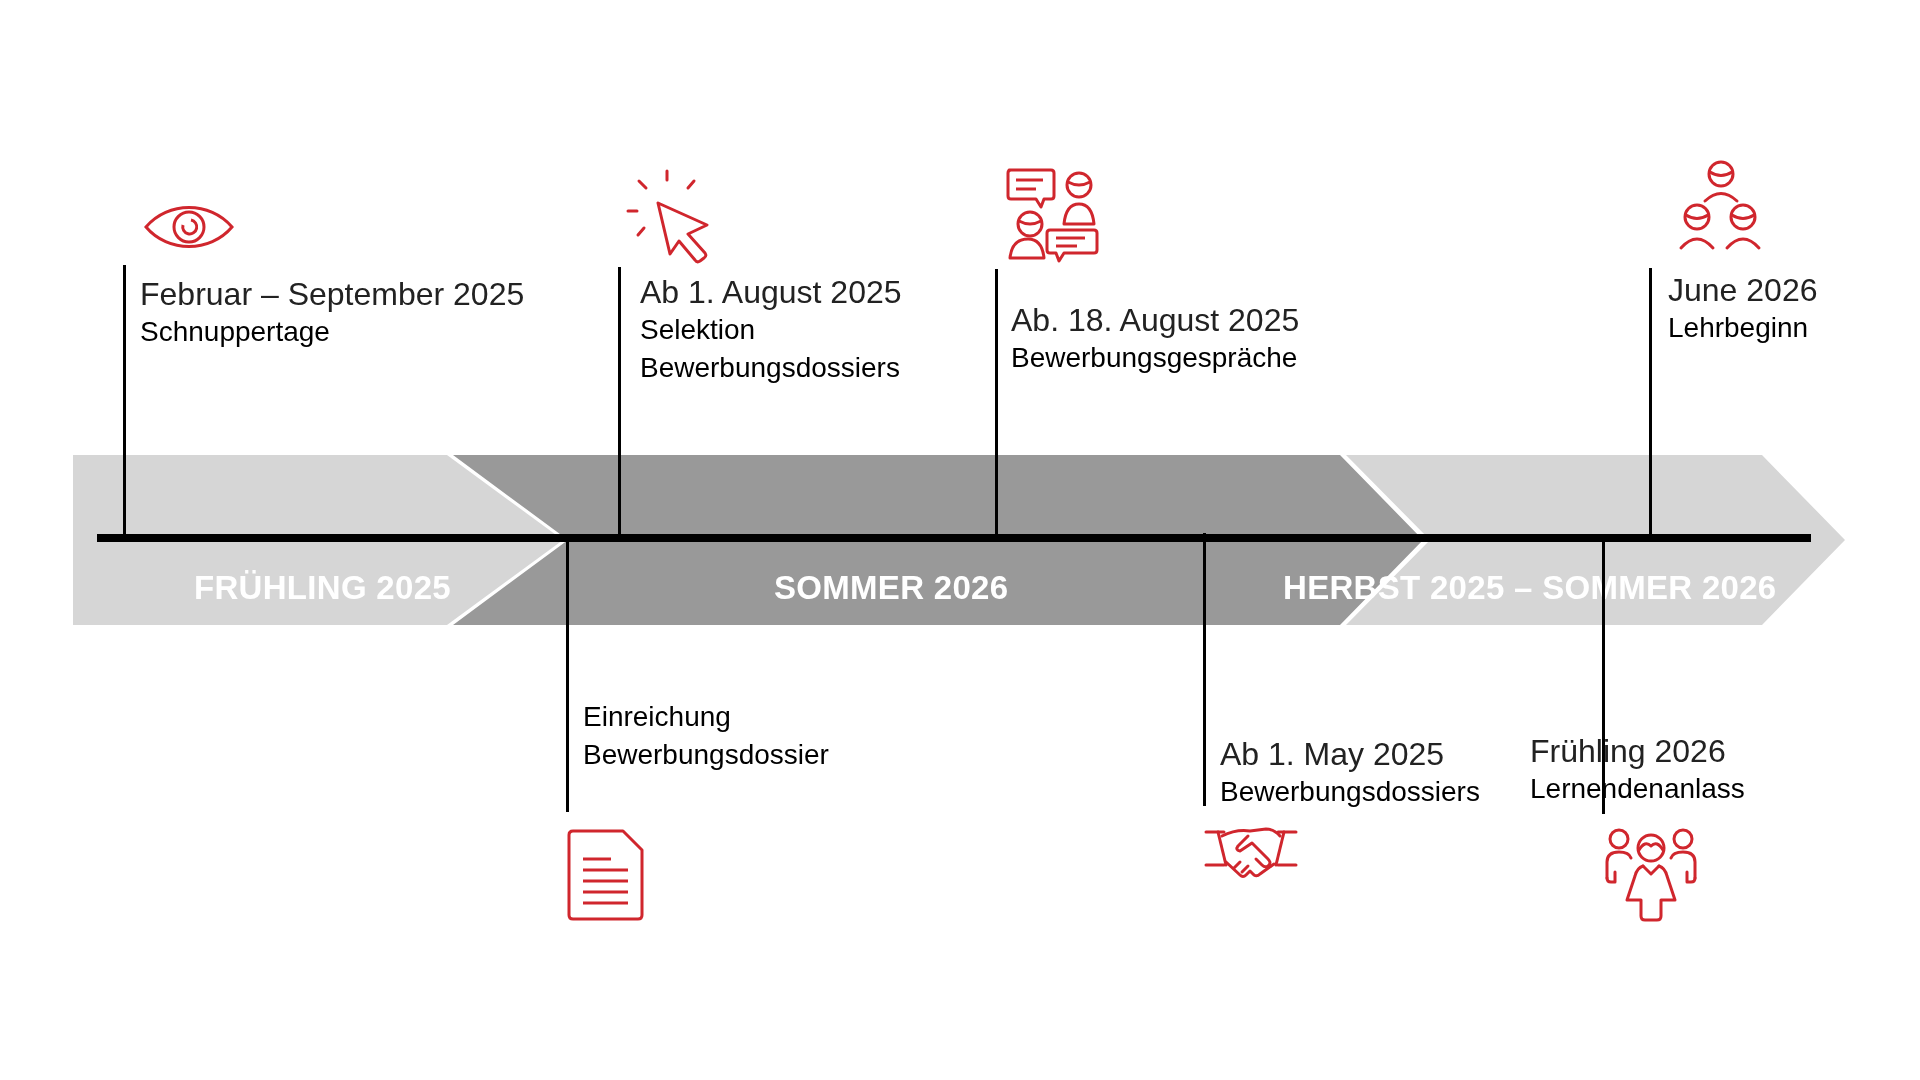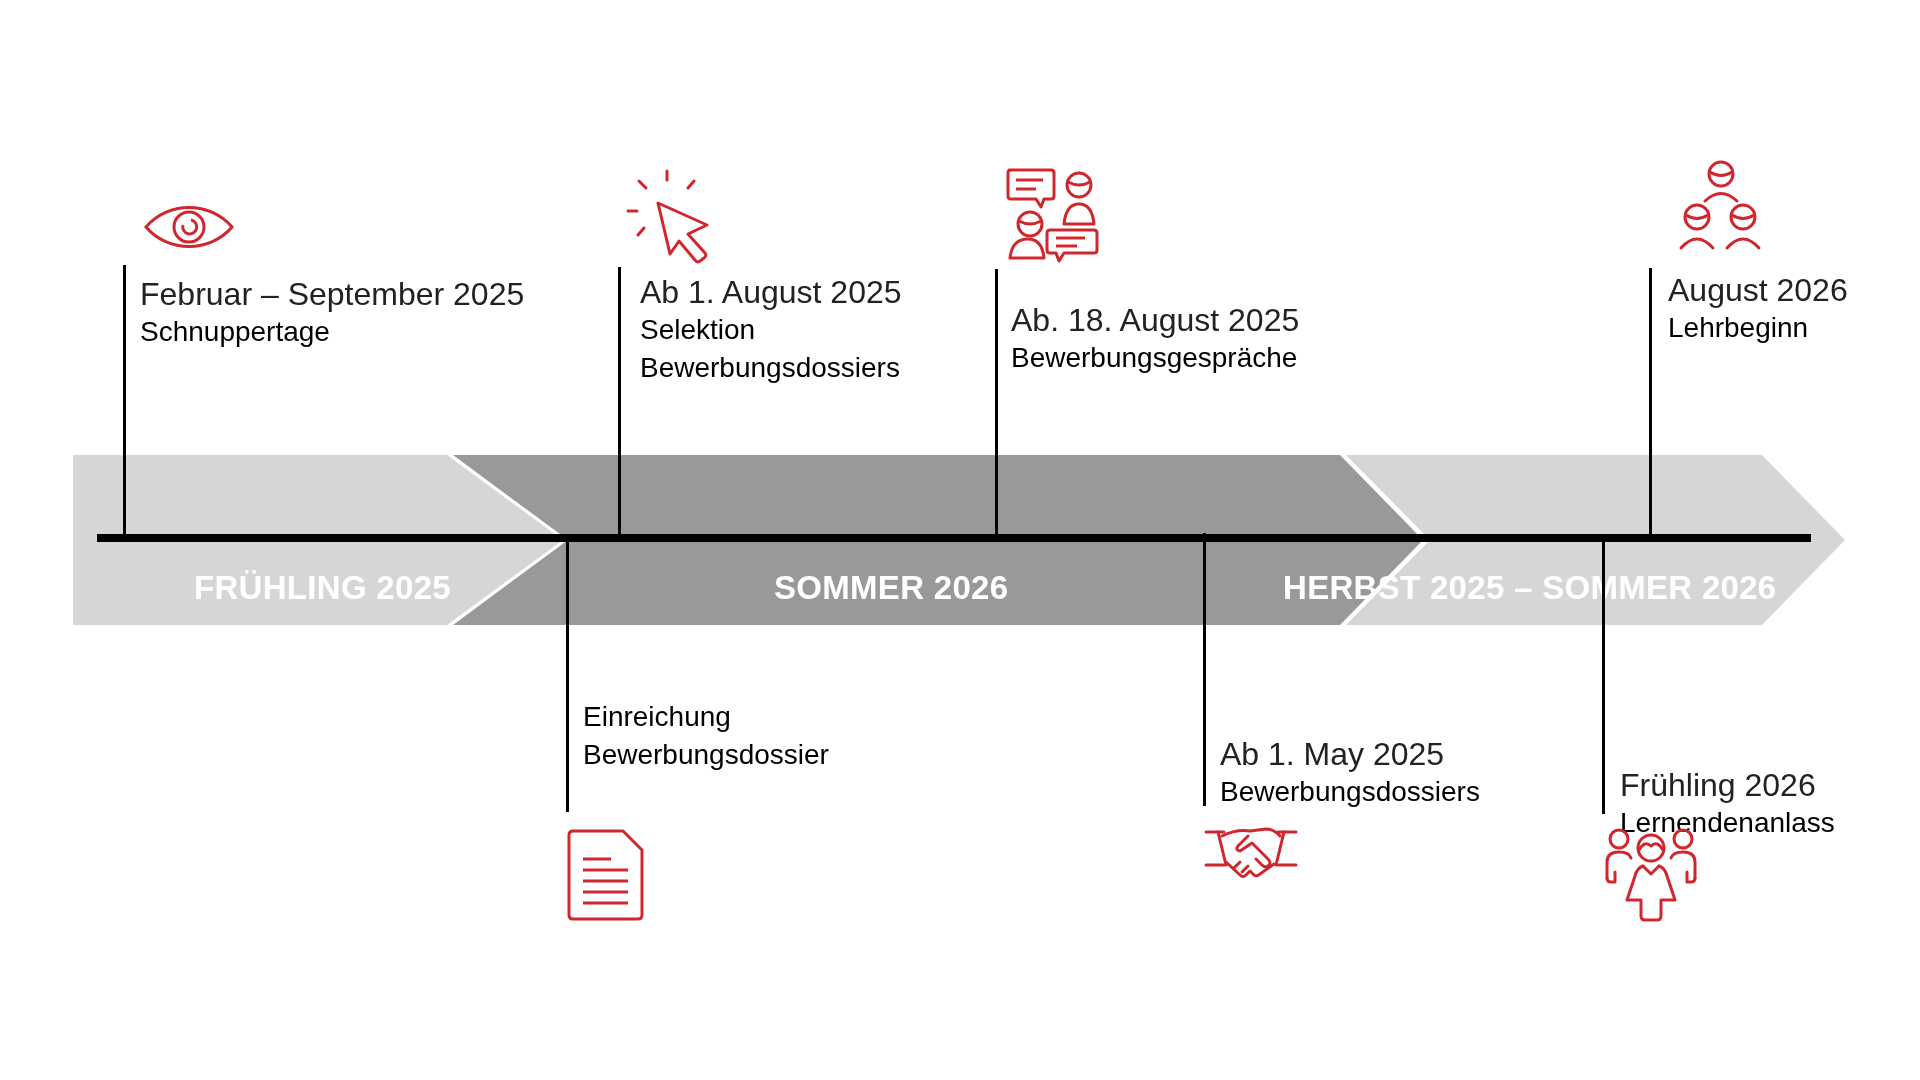--- a/index.html
+++ b/index.html
@@ -99,21 +99,21 @@
       <path d="M29,43 Q45,28 61,43"></path>
       <circle cx="21" cy="59" r="12"></circle>
       <path d="M10,57 Q21,64 32,57"></path>
       <path d="M5,90 Q21,72 37,90"></path>
       <circle cx="67" cy="59" r="12"></circle>
       <path d="M56,57 Q67,64 78,57"></path>
       <path d="M51,90 Q67,72 83,90"></path>
     </svg>
   </div>
   <div class="event-text" style="left:1668px; top:272px;">
-    <div class="event-date">August 2026</div>
+    <div class="event-date">June 2026</div>
     <div class="event-title">Lehrbeginn</div>
   </div>
 
   <div class="event-text" style="left:583px; top:698px;">
     <div class="event-title">Einreichung</div>
     <div class="event-title">Bewerbungsdossier</div>
   </div>
   <div class="icon" style="left:567px; top:828px;">
     <svg width="78" height="94" viewBox="0 0 78 94" fill="none" stroke="#d0262d" stroke-width="3" stroke-linejoin="round">
       <path d="M6,3 H56 L75,22 V87 Q75,91 71,91 H6 Q2,91 2,87 V7 Q2,3 6,3 Z"></path>
@@ -138,21 +138,21 @@
       <line x1="74" y1="41" x2="92" y2="41"></line>
       <line x1="80" y1="8" x2="72" y2="41"></line>
       <path d="M18,12 Q32,5 46,7 L62,5 Q70,5 76,12"></path>
       <path d="M22,38 L36,51 Q39,54 42,51 L46,47 L50,51 Q53,53 56,50 L70,40"></path>
       <path d="M44,12 L34,22 Q31,26 36,27 L48,19 L64,35 Q68,39 64,42 Q61,44 58,41 L52,35"></path>
       <path d="M30,44 L36,38"></path>
       <path d="M38,48 L44,42"></path>
     </svg>
   </div>
 
-  <div class="event-text" style="left:1620px; top:733px;margin-top:34px;">
+  <div class="event-text" style="left:1530px; top:733px;">
     <div class="event-date">Frühling 2026</div>
     <div class="event-title">Lernendenanlass</div>
   </div>
   <div class="icon" style="left:1603px; top:826px;">
     <svg width="96" height="96" viewBox="0 0 96 96" fill="none" stroke="#d0262d" stroke-width="3" stroke-linejoin="round" stroke-linecap="round">
       <circle cx="16" cy="13" r="9"></circle>
       <path d="M4,52 V36 Q4,26 16,26 Q26,26 28,32"></path>
       <path d="M4,52 Q4,56 8,56 H12 V46"></path>
       <circle cx="80" cy="13" r="9"></circle>
       <path d="M92,52 V36 Q92,26 80,26 Q70,26 68,32"></path>

